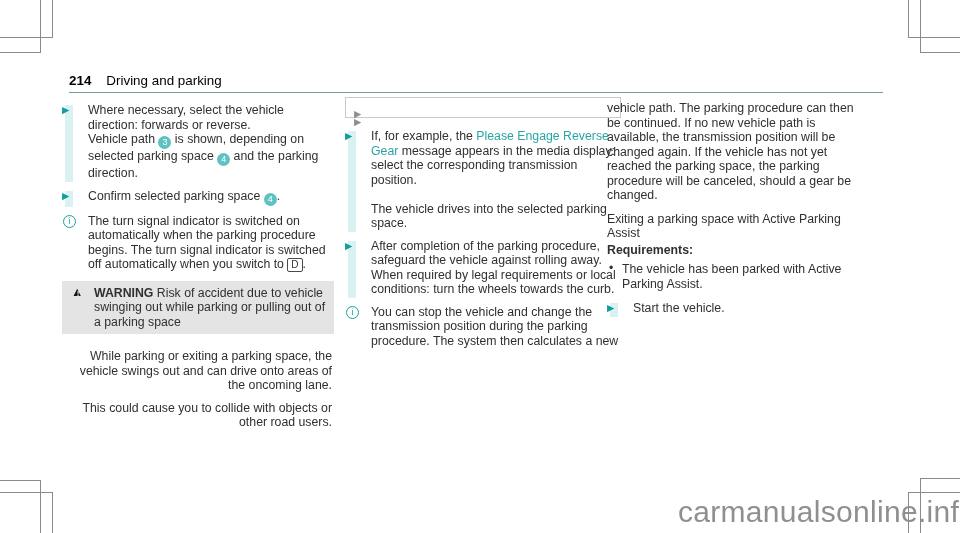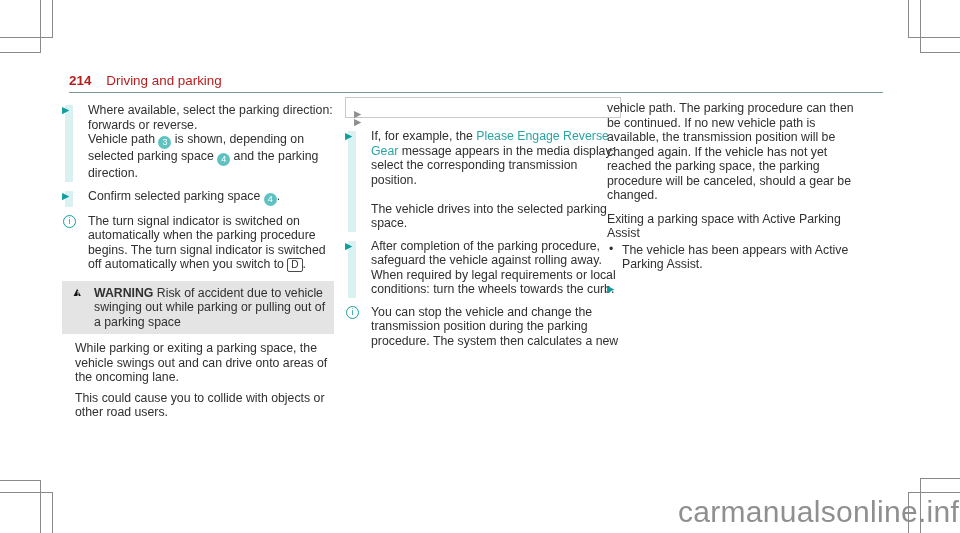--- a/index.html
+++ b/index.html
@@ -9,21 +9,21 @@
   .crop{position:absolute;}
   .crop.tl1{left:-20px;top:-20px;width:72px;height:57px;border-right:1px solid #8a8a8a;border-bottom:1px solid #8a8a8a;}
   .crop.tl2{left:-20px;top:-20px;width:60px;height:72px;border-right:1px solid #8a8a8a;border-bottom:1px solid #8a8a8a;}
   .crop.tr1{left:908px;top:-20px;width:80px;height:57px;border-left:1px solid #8a8a8a;border-bottom:1px solid #8a8a8a;}
   .crop.tr2{left:920px;top:-20px;width:80px;height:72px;border-left:1px solid #8a8a8a;border-bottom:1px solid #8a8a8a;}
   .crop.bl1{left:-20px;top:480px;width:60px;height:80px;border-right:1px solid #8a8a8a;border-top:1px solid #8a8a8a;}
   .crop.bl2{left:-20px;top:492px;width:72px;height:80px;border-right:1px solid #8a8a8a;border-top:1px solid #8a8a8a;}
   .crop.br1{left:920px;top:478px;width:80px;height:80px;border-left:1px solid #8a8a8a;border-top:1px solid #8a8a8a;}
   .crop.br2{left:908px;top:492px;width:80px;height:80px;border-left:1px solid #8a8a8a;border-top:1px solid #8a8a8a;}
   
-  .hdr{position:absolute;left:69px;top:73px;font-size:13.4px;color:#b91c1c;}
+  .hdr{position:absolute;left:69px;top:73px;font-size:13.4px;color:#000000;}
   .hdr .num{font-weight:bold;margin-right:15px;}
   .rule{position:absolute;left:69px;top:92px;width:814px;height:1px;background:#7d9c98;}
   
   .col{position:absolute;top:100px;}
   #col1{left:62px;width:272px;}
   #col2{left:345px;width:276px;top:97px;}
   #col3{left:596px;width:258px;top:101px;margin-left:11px;}
   
   .bullet{position:relative;padding-left:26px;margin:3px 0 8px 0;}
   .bullet .bar{position:absolute;left:3px;top:2px;bottom:-1px;width:8px;background:#d9f1f1;}
@@ -42,21 +42,21 @@
   .key{display:inline-block;border:1px solid #4a4a4a;border-radius:2px;padding:0 3px;font-size:10px;
        line-height:12px;vertical-align:0.5px;background:#fff;}
   .link{color:#2aa5a5;}
   .b{font-weight:bold;}
   
   .warnbox{margin-top:2px;}
   .warnbox .title{position:relative;background:#e4e4e4;padding:5px 8px 5px 32px;}
   .warnicon{position:absolute;left:9px;top:5px;width:14px;height:13px;color:#141414;font-size:12.5px;line-height:13px;}
   .warnicon .ex{position:absolute;left:0;top:1px;width:14px;text-align:center;color:#e4e4e4;font-size:8px;line-height:13px;font-weight:bold;}
   .warnbox .wbody{padding:7px 2px 0 13px;}
-  .warnbox .wbody .wp{margin:0 0 6px 0;}
+  .warnbox .wbody .wp{margin:8px 0 6px 0;text-align:right;}
   
   .contbox{border:1px solid #c9c9c9;padding:9px 8px 2px 8px;margin-bottom:11px;}
   .contbox .bullet{margin:0 0 8px 0;}
   
   .h3head{font-weight:normal;margin:4px 0 2px 0;}
   .reqhead{font-weight:bold;margin:0 0 5px 0;}
   .dotitem{position:relative;padding-left:15px;margin:0 0 10px 0;}
   .dotitem .d{position:absolute;left:2px;top:-1px;}
   
   .wm{position:absolute;left:678px;top:494px;font-size:30px;color:#8f8f8f;letter-spacing:0.3px;}
@@ -78,21 +78,21 @@
   <div class="hdr">
     <span class="num">214</span><span>Driving and parking</span>
   </div>
   <div class="rule"></div>
 
   <div class="col" id="col1">
 
     <div class="bullet">
       <span class="bar"></span>
       <span class="tri">▶</span>
-      <div class="btext"><span>Where available, select the parking direction: forwards or reverse.
+      <div class="btext"><span>Where necessary, select the vehicle direction: forwards or reverse.
 Vehicle path </span><span class="circ">3</span><span> is shown, depending on selected parking space </span><span class="circ">4</span><span> and the parking direction.</span></div>
     </div>
 
     <div class="bullet">
       <span class="bar"></span>
       <span class="tri">▶</span>
       <div class="btext"><span>Confirm selected parking space </span><span class="circ">4</span><span>.</span></div>
     </div>
 
     <div class="info">
@@ -143,28 +143,30 @@
     <div class="info">
       <span class="iicon">i</span>
       <div class="note-text">You can stop the vehicle and change the transmission position during the parking procedure. The system then calculates a new</div>
     </div>
   </div>
 
   <div class="col" id="col3">
     <div class="para">vehicle path. The parking procedure can then be continued. If no new vehicle path is available, the transmission position will be changed again. If the vehicle has not yet reached the parking space, the parking procedure will be canceled, should a gear be changed.</div>
 
     <div class="h3head">Exiting a parking space with Active Parking Assist</div>
+    <div class="reqhead">Requirements:</div>
 
     <div class="dotitem">
       <span class="d">•</span>
-      <div class="btext">The vehicle has been appears with Active Parking Assist.</div>
+      <div class="btext">The vehicle has been parked with Active Parking Assist.</div>
     </div>
 
 
     <div class="bullet">
       <span class="bar"></span>
       <span class="tri">▶</span>
+      <div class="btext">Start the vehicle.</div>
     </div>
   </div>
 
   <div class="wm">carmanualsonline.info</div>
 
 </div>
 
 </body></html>

